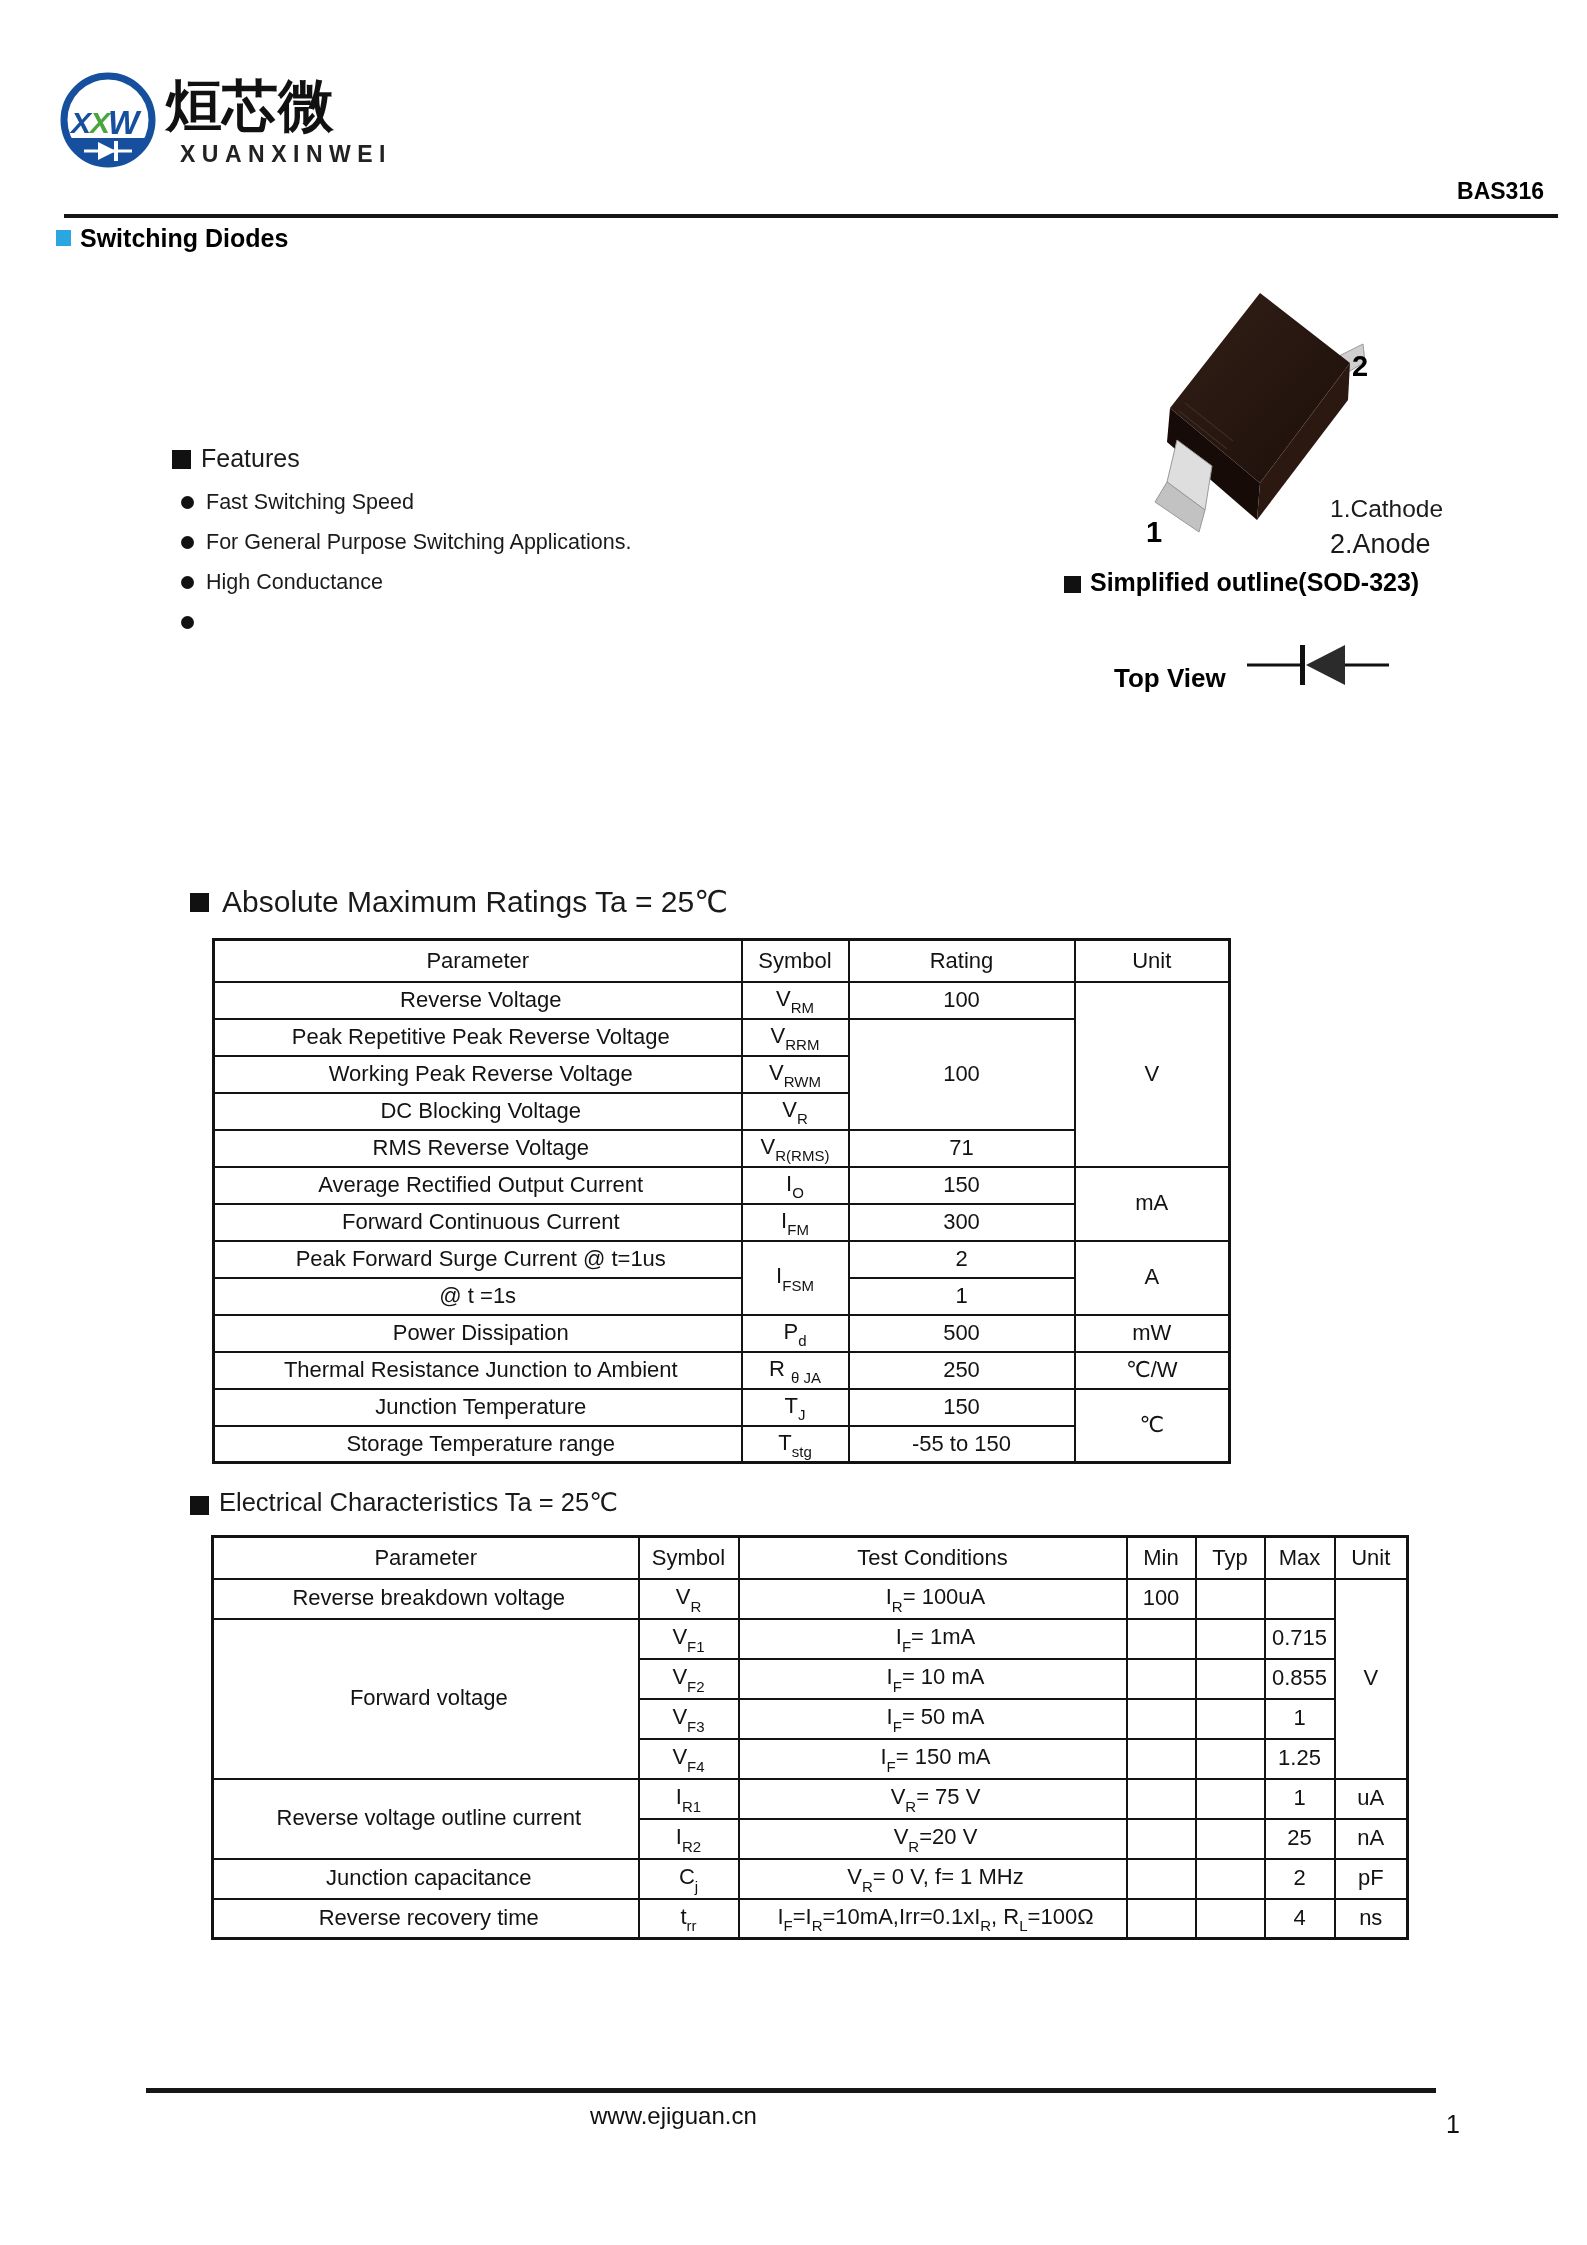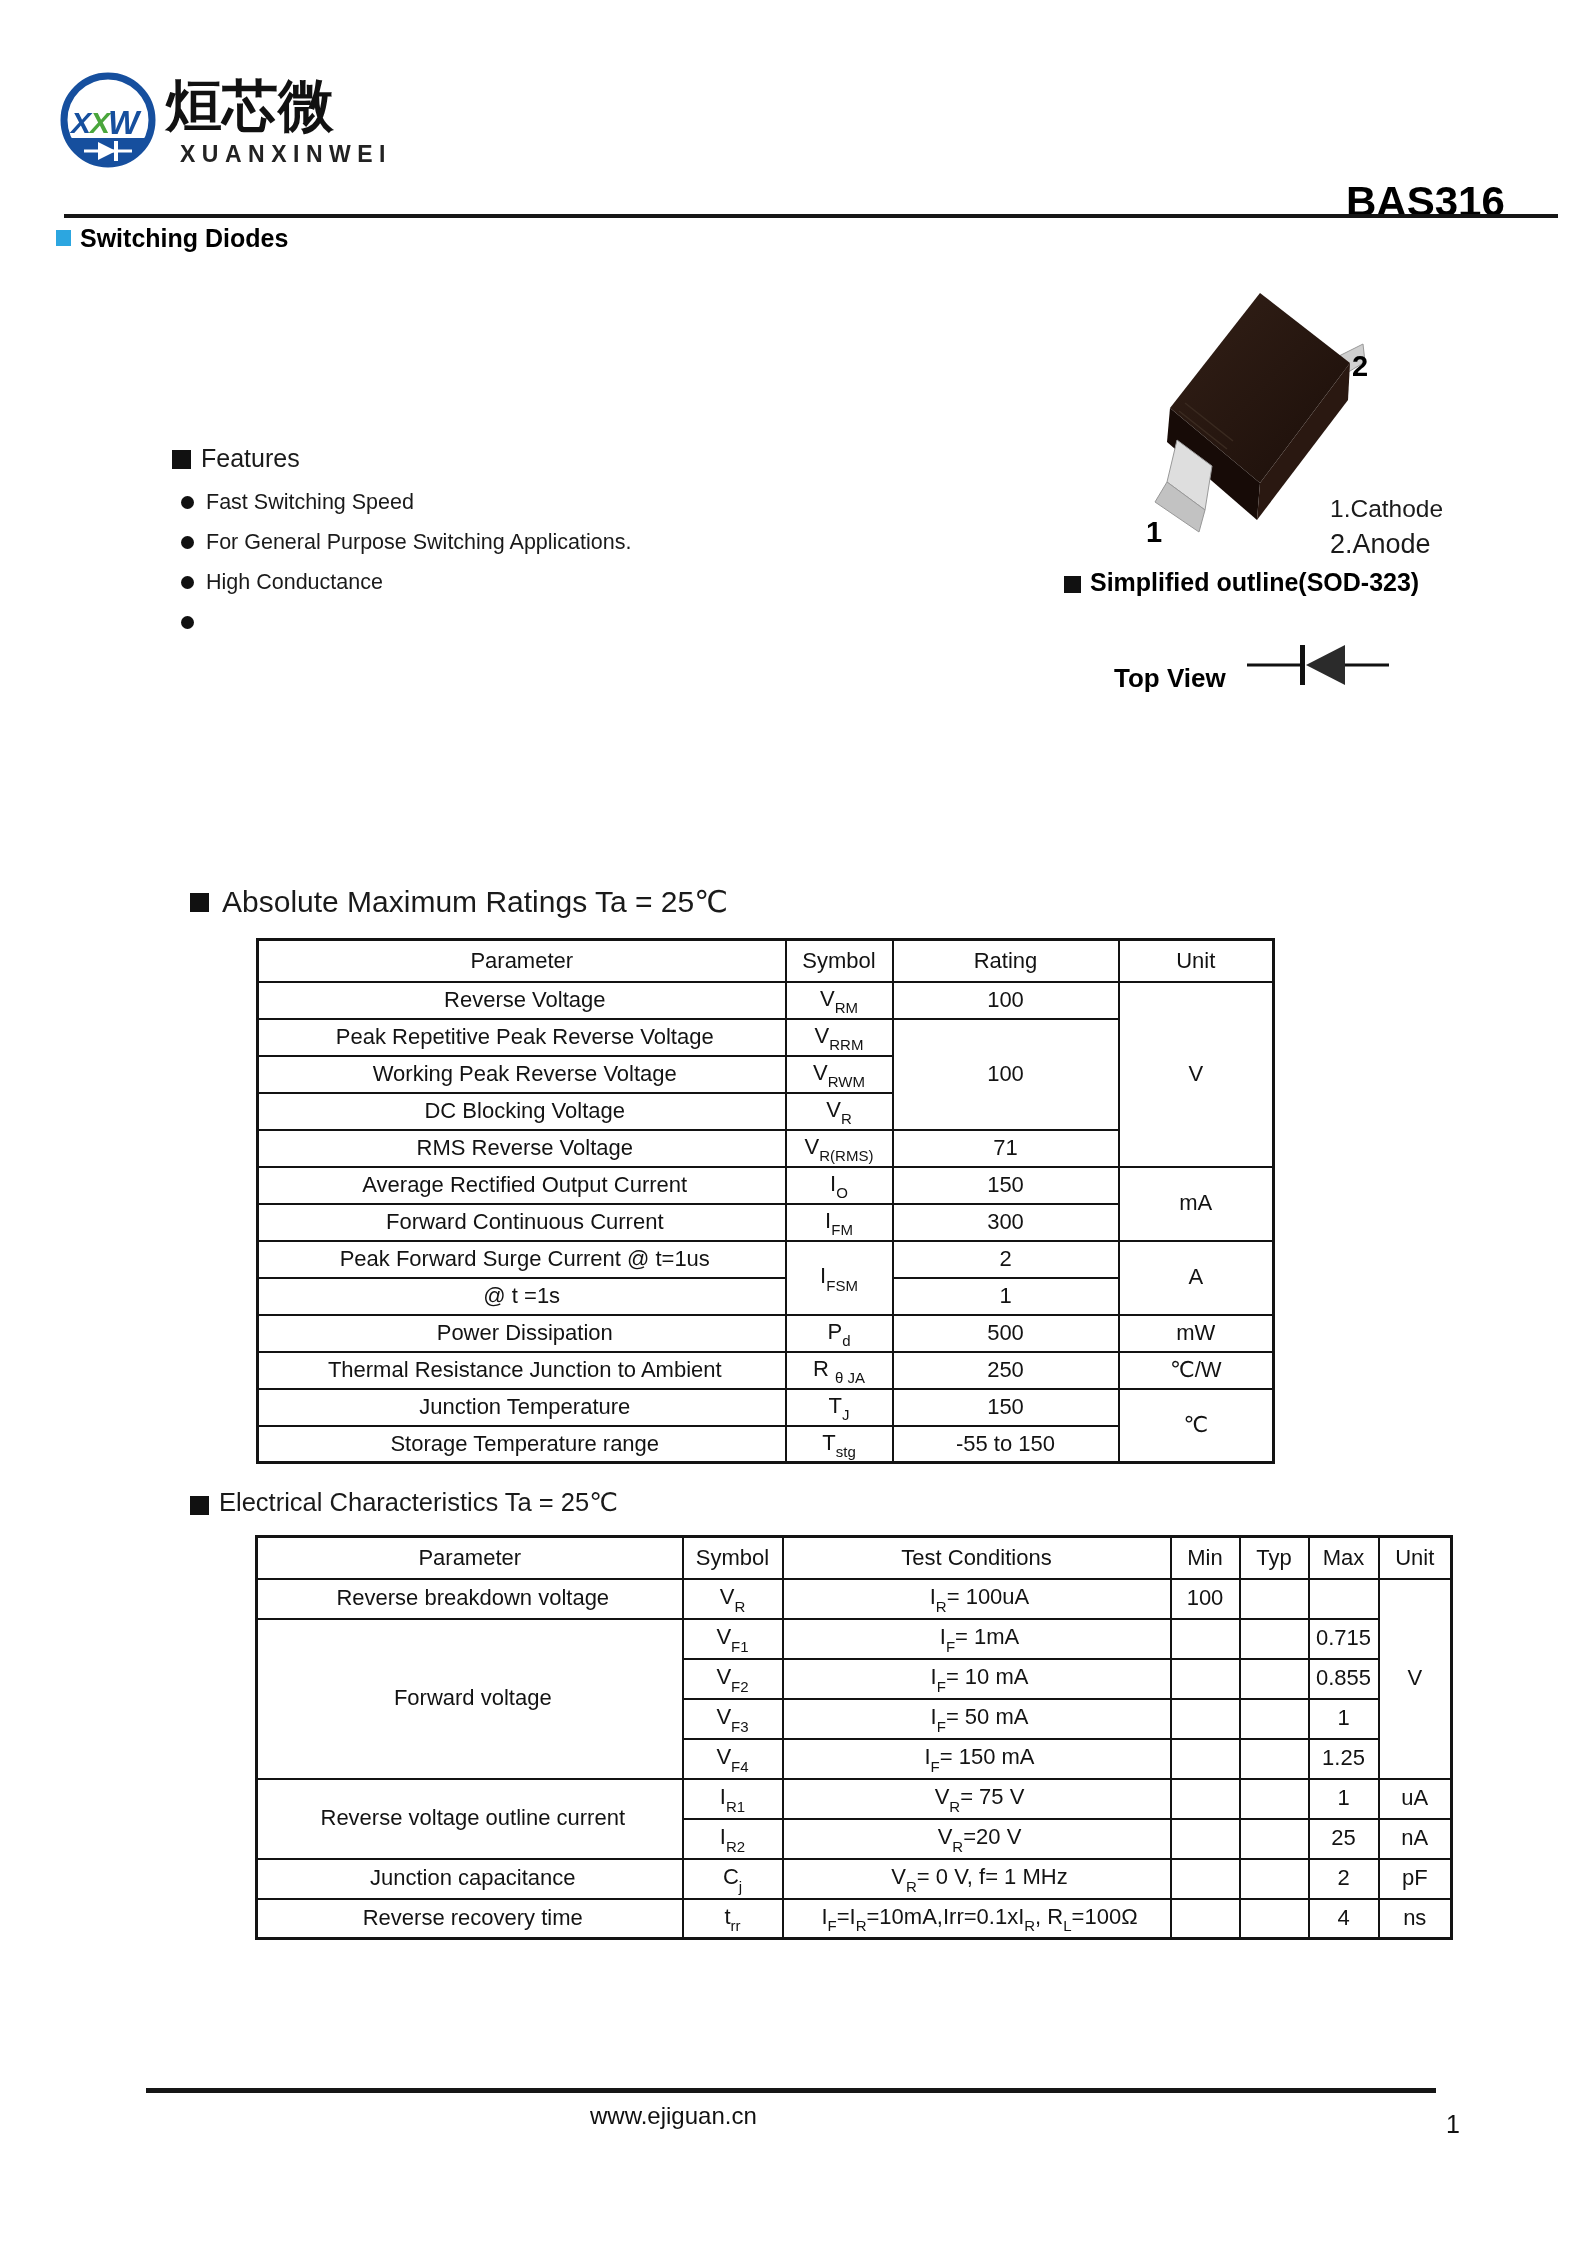--- a/index.html
+++ b/index.html
@@ -5,21 +5,21 @@
   html,body{margin:0;padding:0;background:#888;}
   .page{position:relative;width:1587px;height:2245px;background:#fff;margin:0 auto;
         font-family:"Liberation Sans","DejaVu Sans",sans-serif;color:#1a1a1a;overflow:hidden;}
   .txt{position:absolute;white-space:nowrap;line-height:1.15;}
   .b{font-weight:bold;}
   .hrule{position:absolute;background:#161616;}
   .sq{position:absolute;background:#111;}
   .sq-blue{position:absolute;background:#2ca6e0;}
   .dot{position:absolute;width:13px;height:13px;border-radius:50%;background:#111;}
   .tblwrap{position:absolute;}
-  table.t{border-collapse:collapse;table-layout:fixed;width:100%;color:#131313;margin-left:44px;}
+  table.t{border-collapse:collapse;table-layout:fixed;width:100%;color:#131313;}
   table.t{border:3px solid #131313;}
   .t td{border:2px solid #131313;text-align:center;vertical-align:middle;
         font-size:22px;line-height:1.1;padding:0 4px;overflow:hidden;}
   .t td.p{text-align:center;padding-left:10px;}
   .t td.c{text-align:center;}
   .t1 tr{height:37px;}
   .t1 tr.hd{height:42px;}
   .t2 tr{height:40px;}
   .t2 tr.hd{height:42px;}
   .t sub{font-size:15px;position:relative;top:2px;line-height:1;}
@@ -36,21 +36,21 @@
     <text x="32" y="63" font-size="30" font-style="italic" font-weight="bold" fill="#4aa63c">X</text>
     <text x="50" y="64" font-size="33" font-style="italic" font-weight="bold" fill="#164f9e">W</text>
     <g>
       <line x1="26" y1="81" x2="74" y2="81" stroke="#ffffff" stroke-width="3"></line>
       <polygon points="40,72 40,90 58,81" fill="#ffffff"></polygon>
       <line x1="58" y1="71" x2="58" y2="91" stroke="#ffffff" stroke-width="4"></line>
     </g>
   </svg>
   <div class="txt b" style="left:166px;top:74px;font-size:56px;color:#111;">烜芯微</div>
   <div class="txt" style="left:180px;top:141px;font-size:23px;letter-spacing:6.5px;font-weight:700;color:#222;text-align:right;">XUANXINWEI</div>
-  <div class="txt b" style="left:1346px;top:178px;width:168px;text-align:left;font-size:42px;color:#000;">BAS316</div>
+  <div class="txt b" style="left:1376px;top:178px;width:168px;text-align:right;font-size:23px;color:#000;">BAS316</div>
   <div class="hrule" style="left:64px;top:214px;width:1494px;height:4px;"></div>
 
   <div class="sq-blue" style="left:56px;top:230px;width:15px;height:16px;"></div>
   <div class="txt b" style="left:80px;top:224px;font-size:25px;color:#000;">Switching Diodes</div>
 
   <div class="sq" style="left:172px;top:450px;width:19px;height:19px;"></div>
   <div class="txt" style="left:201px;top:444px;font-size:25px;">Features</div>
 
   <div class="dot" style="left:181px;top:496px;"></div>
   <div class="txt" style="left:206px;top:490px;font-size:21.5px;">Fast Switching Speed</div>

